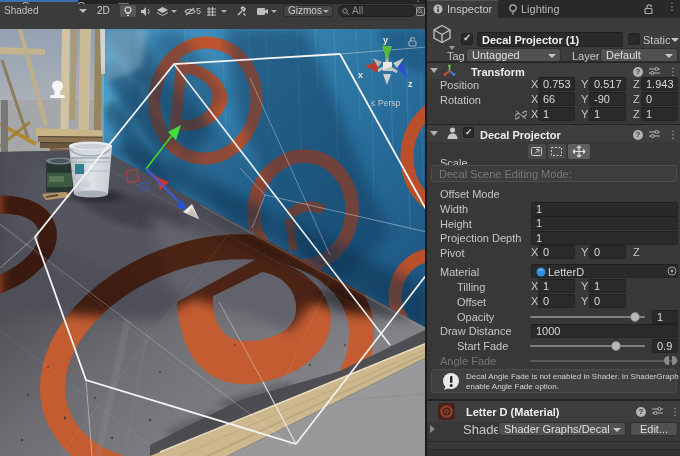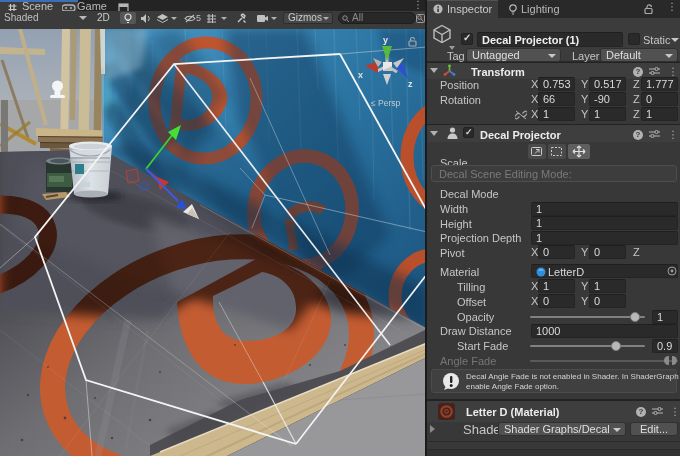--- a/index.html
+++ b/index.html
@@ -3,21 +3,21 @@
 <style>
 *{margin:0;padding:0;box-sizing:border-box;}
 html,body{width:680px;height:456px;overflow:hidden;background:#383838;font-family:"Liberation Sans",sans-serif;-webkit-font-smoothing:antialiased;}
 #root{position:relative;width:680px;height:456px;}
 .abs{position:absolute;}
 
 #scene{left:0;top:0;width:425px;height:456px;background:#222;overflow:hidden;}
 #stabs{left:0;top:0;width:427px;height:15px;background:#242424;}
 #stab-active{left:0;top:0;width:78px;height:15px;background:#3b3b3b;border-top:2px solid #3d6fb4;}
 .tabtxt{font-size:11px;color:#c3c3c3;line-height:15px;}
-#stoolbar{left:0;top:11px;width:427px;height:32px;background:#3b3b3b;border-bottom:1px solid #282828;}
+#stoolbar{left:0;top:4px;width:427px;height:32px;background:#3b3b3b;border-bottom:1px solid #282828;}
 .ttxt{font-size:10px;color:#c0c0c0;line-height:14px;}
 .tbtn{height:12px;top:1px;background:#484848;border-radius:2px;}
 
 #insp{left:425px;top:0;width:255px;height:456px;background:#383838;border-left:2px solid #1b1b1b;}
 #itabs{left:0;top:0;width:303px;height:18px;background:#292929;}
 #itab-active{left:0;top:0;width:71px;height:18px;background:#3c3c3c;border-top:1px solid #525252;}
 .itabtxt{font-size:11px;color:#cacaca;line-height:18px;}
 #ihead{left:0;top:18px;width:253px;height:44px;background:#3c3c3c;border-bottom:1px solid #2a2a2a;}
 .lbl{font-size:11px;color:#c6c6c6;line-height:14px;white-space:nowrap;}
 .lbl2{font-size:11px;color:#7a7a7a;line-height:14px;white-space:nowrap;}
@@ -417,21 +417,21 @@
         <circle cx="7.5" cy="2" r="1.6" fill="#3e3e3e" stroke="#b4b4b4"></circle>
         <circle cx="3.5" cy="6" r="1.6" fill="#3e3e3e" stroke="#b4b4b4"></circle>
       </svg>
     <div class="abs hico" style="left:241px;top:65px;">⋮</div>
     <div class="abs lbl" style="left:13px;top:78px;">Position</div>
     <div class="abs colx" style="left:104px;top:78px;">X</div>
       <div class="abs fld" style="left:111px;top:77px;width:37px;">0.753</div>
     <div class="abs colx" style="left:154px;top:78px;">Y</div>
       <div class="abs fld" style="left:162px;top:77px;width:37px;">0.517</div>
     <div class="abs colx" style="left:206px;top:78px;">Z</div>
-      <div class="abs fld" style="left:214px;top:77px;width:37px;">1.777</div>
+      <div class="abs fld" style="left:214px;top:77px;width:37px;">1.943</div>
     <div class="abs lbl" style="left:13px;top:93px;">Rotation</div>
     <div class="abs colx" style="left:104px;top:93px;">X</div>
       <div class="abs fld" style="left:111px;top:92px;width:37px;">66</div>
     <div class="abs colx" style="left:154px;top:93px;">Y</div>
       <div class="abs fld" style="left:162px;top:92px;width:37px;">-90</div>
     <div class="abs colx" style="left:206px;top:93px;">Z</div>
       <div class="abs fld" style="left:214px;top:92px;width:37px;">0</div>
     <div class="abs lbl" style="left:13px;top:108px;margin-top:48px;">Scale</div>
     <svg class="abs" style="left:88px;top:110px" width="12" height="10">
         <g fill="none" stroke="#a8a8a8" stroke-width="1.1">
@@ -479,21 +479,21 @@
       </svg>
     <div class="abs" style="left:141px;top:144px;width:22px;height:15px;background:#5f5f5f;border-radius:2px;"></div>
     <svg class="abs" style="left:145px;top:145px" width="14" height="13">
         <g stroke="#e2e2e2" stroke-width="1.2">
           <path d="M7 1v11M1 6.5h12"></path>
           <path d="M7 1L5 3M7 1l2 2M7 12l-2-2m2 2l2-2M1 6.5l2-2m-2 2l2 2M13 6.5l-2-2m2 2l-2 2" fill="none"></path>
         </g>
       </svg>
     <div class="abs" style="left:4px;top:165px;width:246px;height:17px;border:1px solid #4e4e4e;border-radius:3px;background:#3d3d3d;"></div>
     <div class="abs lbl2" style="left:12px;top:167px;">Decal Scene Editing Mode:</div>
-    <div class="abs lbl" style="left:13px;top:187px;">Decal Mode</div>
+    <div class="abs lbl" style="left:13px;top:187px;">Offset Mode</div>
     <div class="abs lbl" style="left:13px;top:202px;">Width</div>
     <div class="abs fld" style="left:104px;top:202px;width:147px;">1</div>
     <div class="abs lbl" style="left:13px;top:217px;">Height</div>
     <div class="abs fld" style="left:104px;top:216px;width:147px;">1</div>
     <div class="abs lbl" style="left:13px;top:231px;">Projection Depth</div>
     <div class="abs fld" style="left:104px;top:231px;width:147px;">1</div>
     <div class="abs lbl" style="left:13px;top:246px;">Pivot</div>
     <div class="abs colx" style="left:104px;top:246px;">X</div>
       <div class="abs fld" style="left:111px;top:245px;width:37px;">0</div>
     <div class="abs colx" style="left:154px;top:246px;">Y</div>

